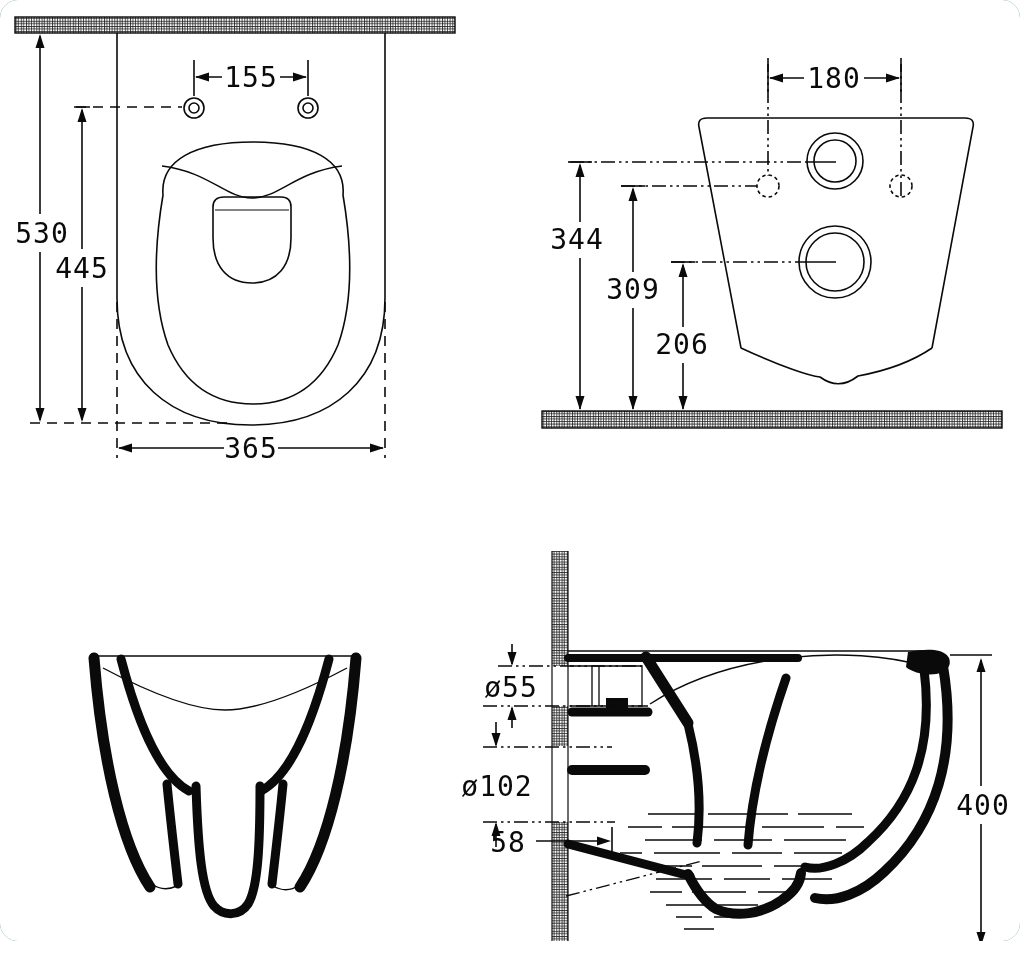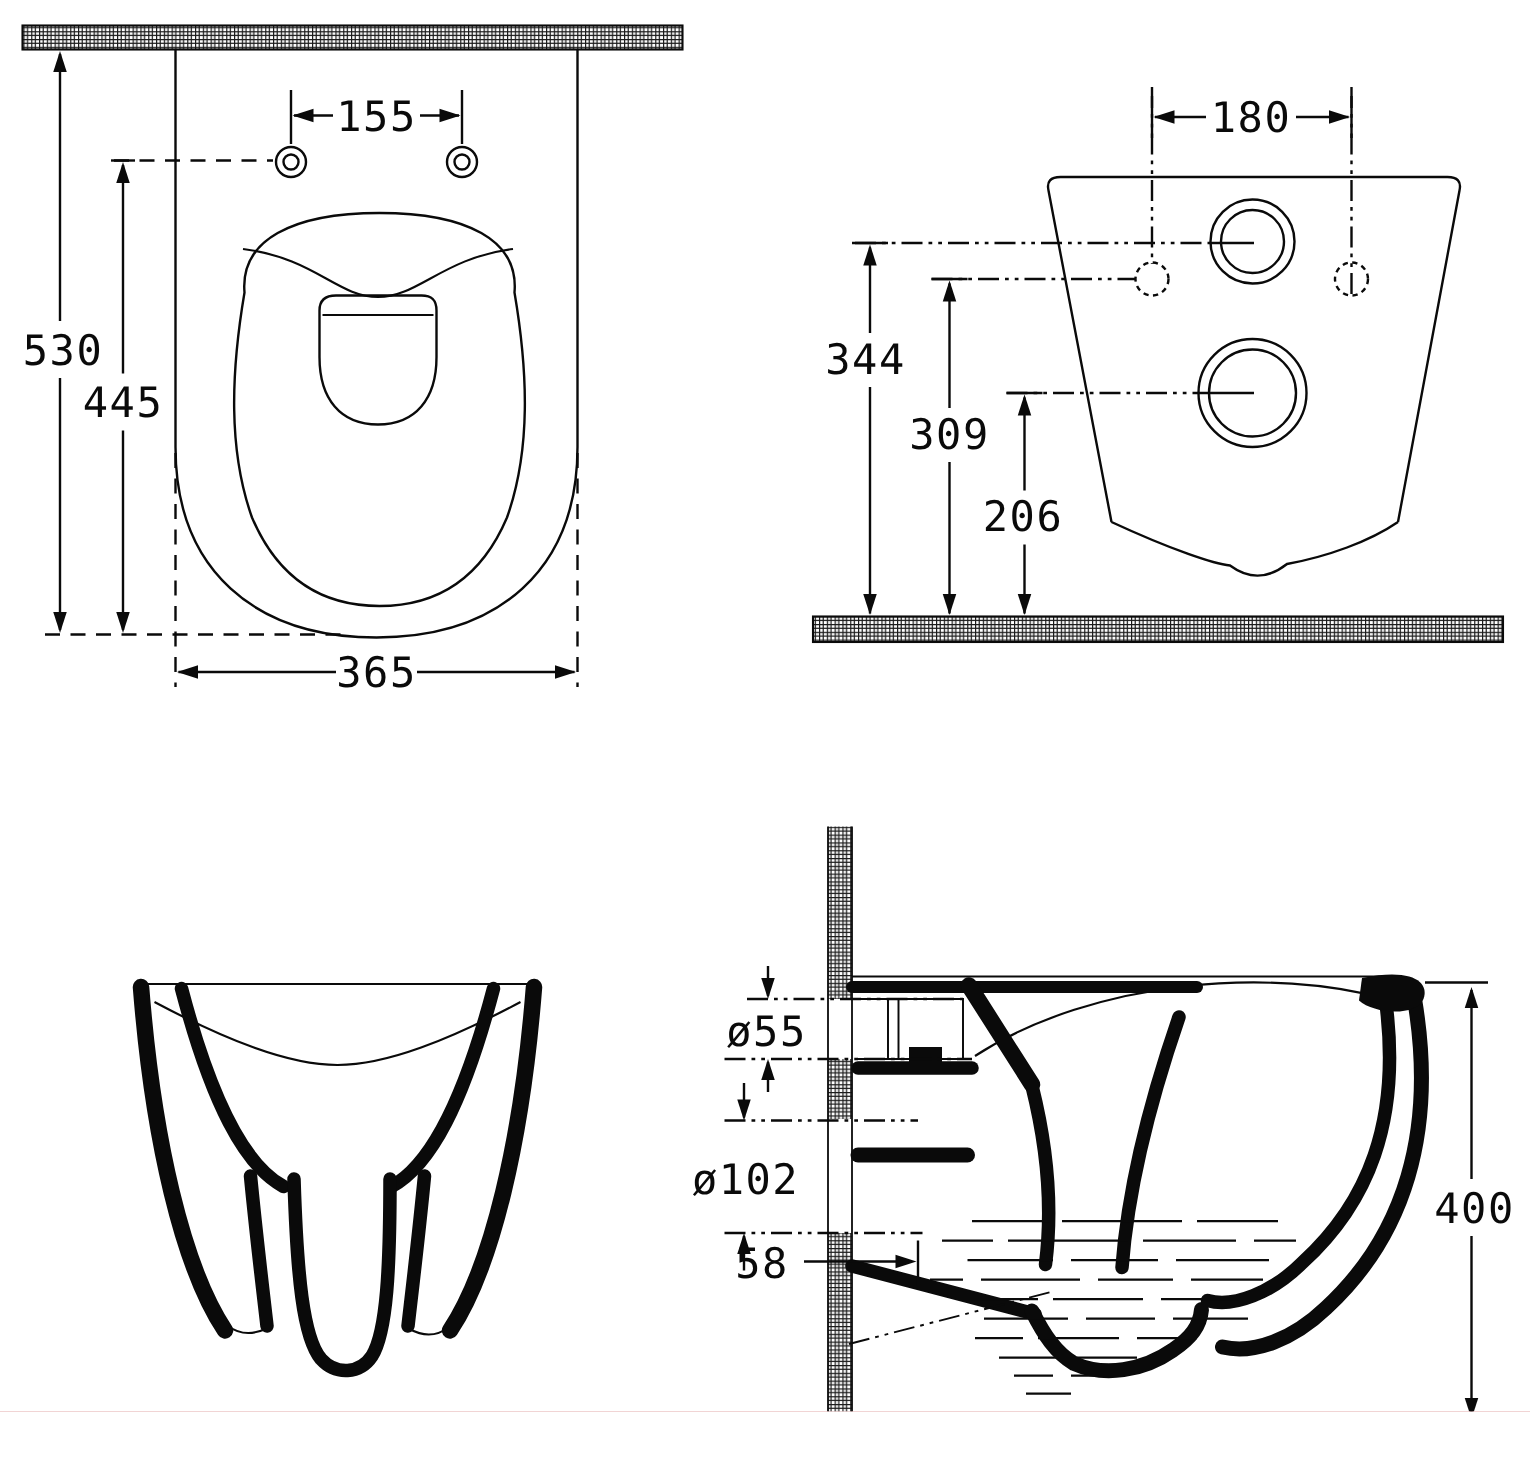--- a/index.html
+++ b/index.html
@@ -1,16 +1,16 @@
 <!DOCTYPE html>
 <html><head>
 <meta charset="utf-8">
 <style>
   html,body{margin:0;padding:0;background:#ffffff;}
-  .page{width:1020px;height:941px;background:#b91c1c;position:relative;overflow:hidden;}
+  .page{width:1020px;height:941px;background:#0f766e;position:relative;overflow:hidden;border-radius:18px;}
   svg{display:block;}
   text.dim{
     font-family:"DejaVu Sans Mono","Liberation Mono",monospace;
     font-size:28px;
     fill:#0a0a0a;
     letter-spacing:1px;
   }
 </style>
 </head>
 <body>

